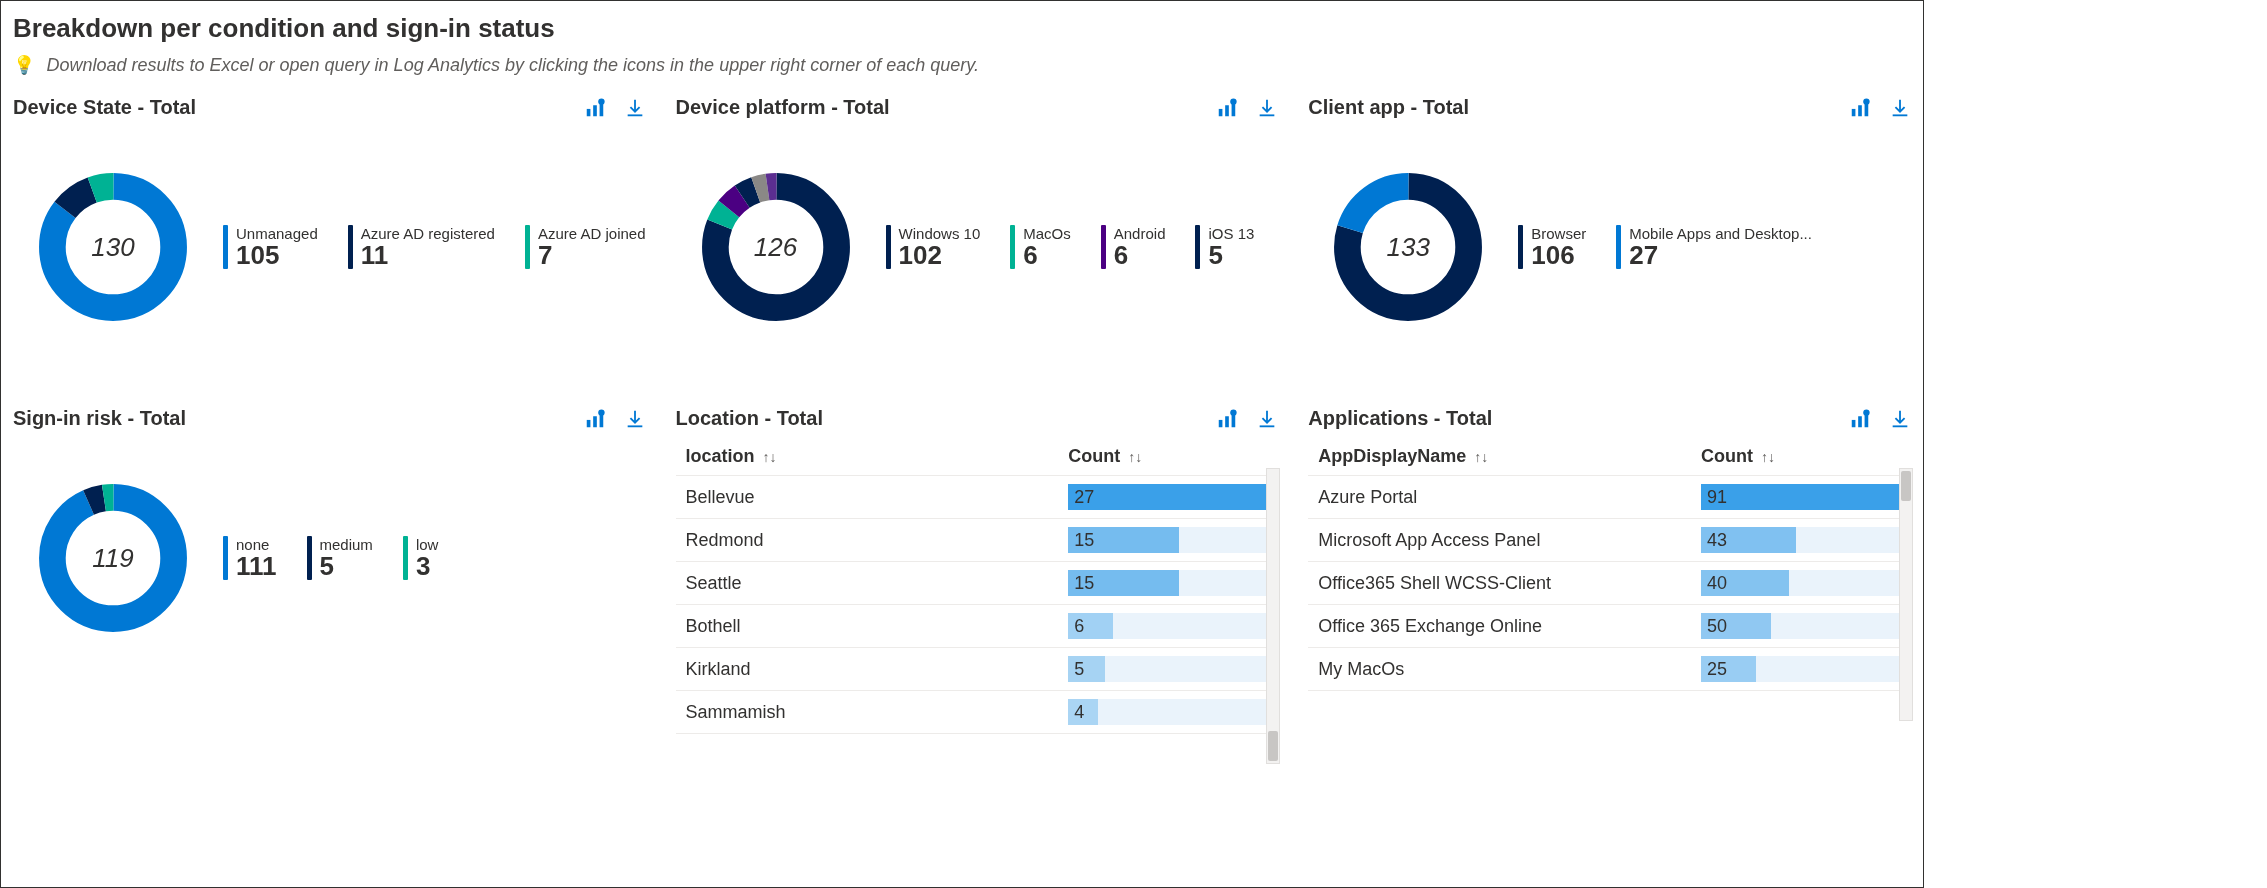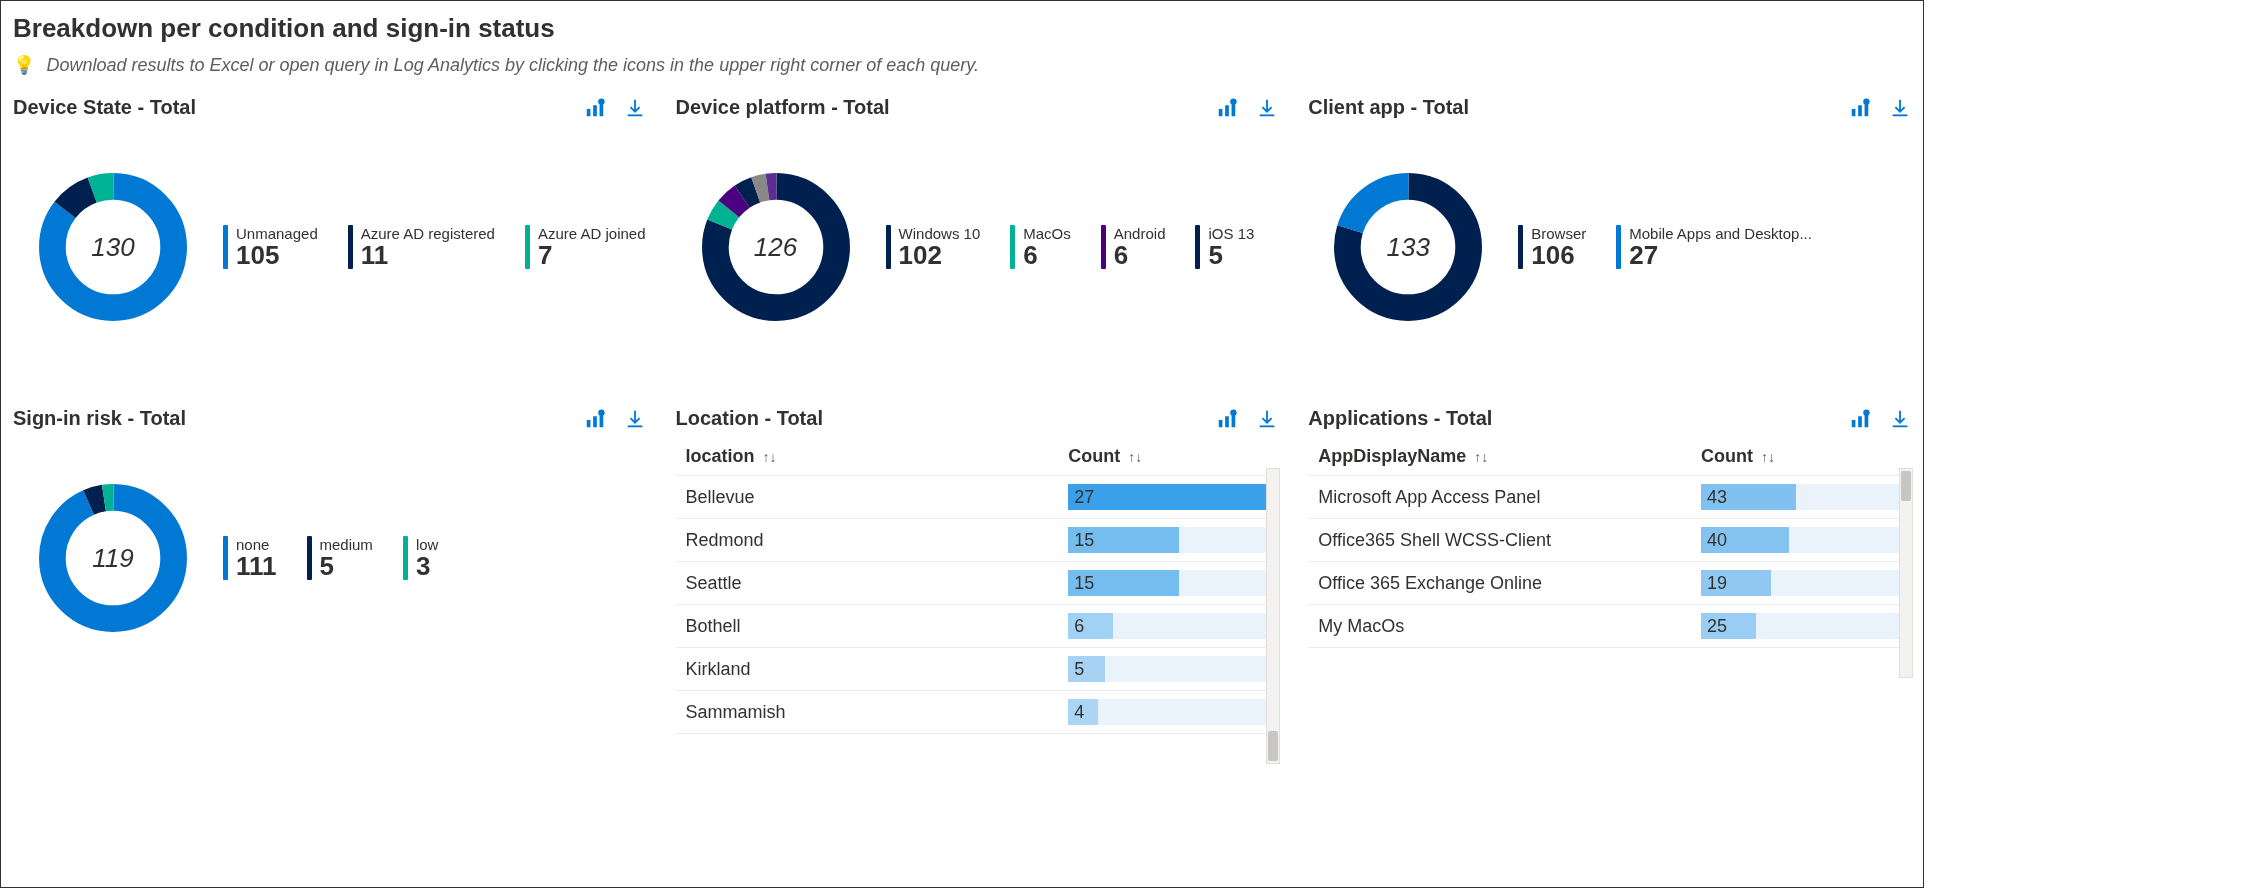--- a/index.html
+++ b/index.html
@@ -426,41 +426,49 @@
             </span>
         </div>
       </div>
       <div class="tbl-wrap">
         <div class="tbl" id="tbl-applications">
             <div class="tbl-head">
               <div>AppDisplayName<span class="sort-arrows">↑↓</span></div>
               <div>Count<span class="sort-arrows">↑↓</span></div>
             </div>
             <div class="tbl-row">
+              <div>Azure Portal</div>
+              <div class="count-cell">
+                <div class="bar-bg" style="background:#eaf3fb"></div>
+                <div class="bar-fill" style="width:100%;background:#3aa0e9"></div>
+                <div class="count-text">91</div>
+              </div>
+            </div>
+            <div class="tbl-row">
               <div>Microsoft App Access Panel</div>
               <div class="count-cell">
                 <div class="bar-bg" style="background:#eaf3fb"></div>
                 <div class="bar-fill" style="width:47.25274725274725%;background:rgba(58,160,233,0.6043956043956044)"></div>
                 <div class="count-text">43</div>
               </div>
             </div>
             <div class="tbl-row">
               <div>Office365 Shell WCSS-Client</div>
               <div class="count-cell">
                 <div class="bar-bg" style="background:#eaf3fb"></div>
                 <div class="bar-fill" style="width:43.956043956043956%;background:rgba(58,160,233,0.5796703296703296)"></div>
                 <div class="count-text">40</div>
               </div>
             </div>
             <div class="tbl-row">
               <div>Office 365 Exchange Online</div>
               <div class="count-cell">
                 <div class="bar-bg" style="background:#eaf3fb"></div>
                 <div class="bar-fill" style="width:35.16483516483517%;background:rgba(58,160,233,0.5137362637362637)"></div>
-                <div class="count-text">19</div>
+                <div class="count-text">50</div>
               </div>
             </div>
             <div class="tbl-row">
               <div>My MacOs</div>
               <div class="count-cell">
                 <div class="bar-bg" style="background:#eaf3fb"></div>
                 <div class="bar-fill" style="width:27.472527472527474%;background:rgba(58,160,233,0.4560439560439561)"></div>
                 <div class="count-text">25</div>
               </div>
             </div>

